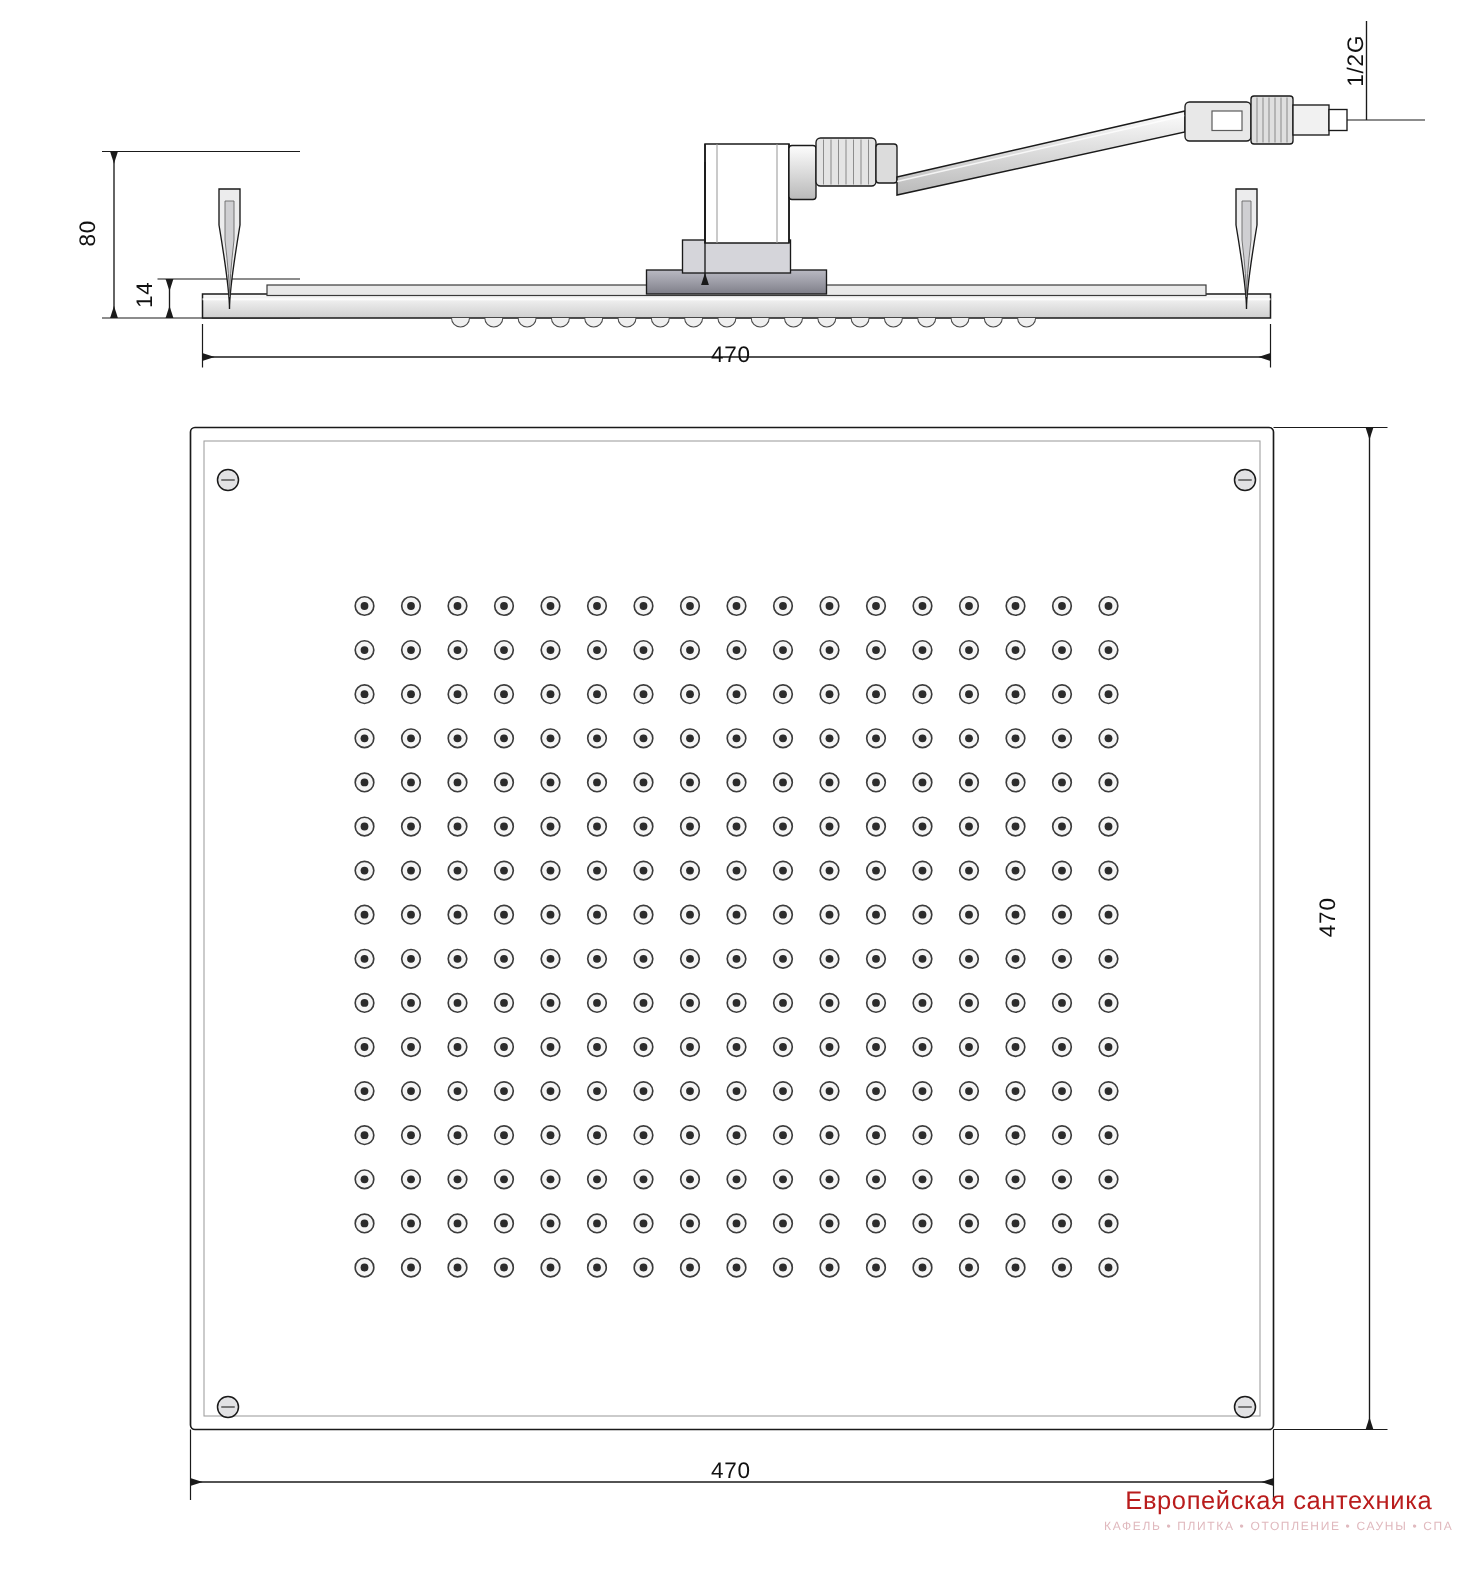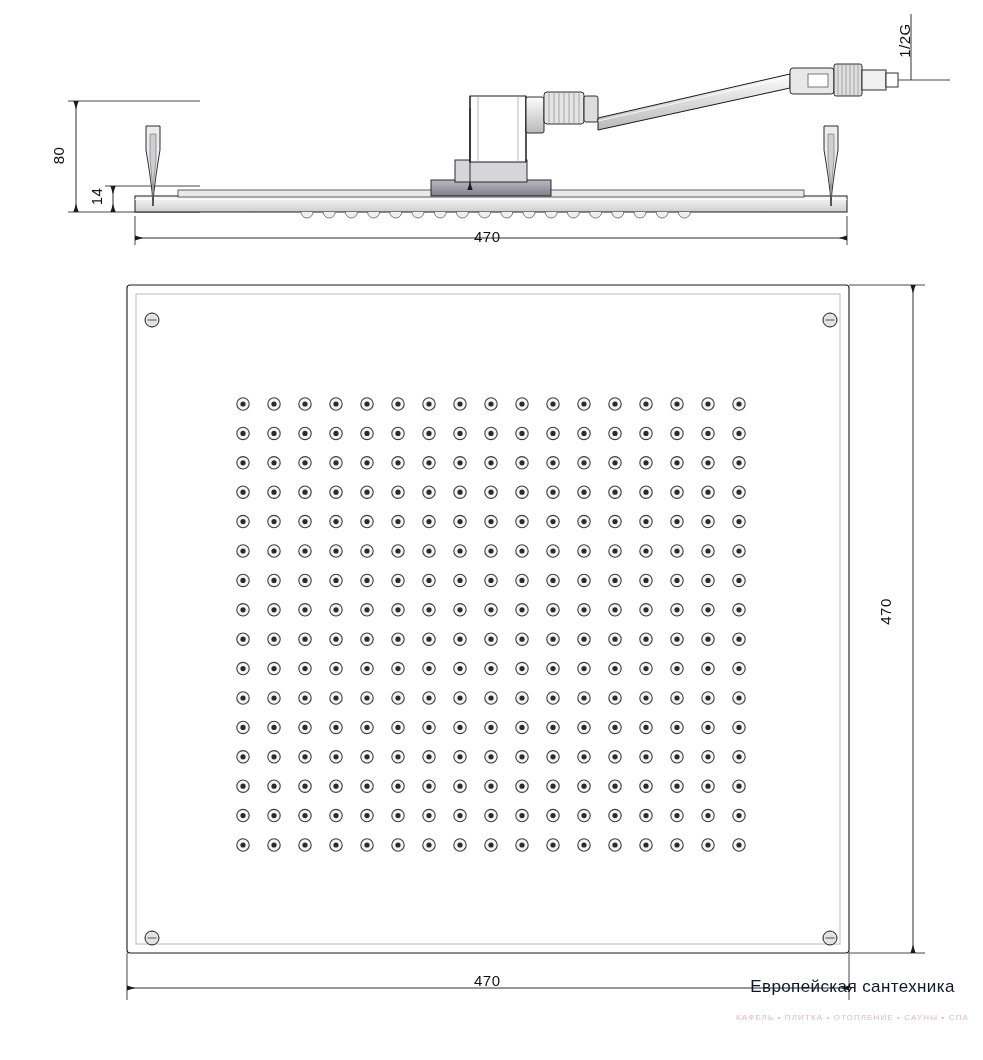--- a/index.html
+++ b/index.html
@@ -41,28 +41,28 @@
   .watermark {
     position: absolute;
     right: 14px;
     bottom: 38px;
     text-align: center;
     color: #d9b3b8;
     pointer-events: none;
   }
   .watermark .wm-main {
     font-size: 17px;
-    color: #0f172a;
+    color: #b91c1c;
     letter-spacing: 0.4px;
   }
   .watermark .wm-sub {
     font-size: 8px;
     color: #e0b9be;
     letter-spacing: 1.1px;
-    margin-top: 16px;
+    margin-top: 2px;
   }
 </style>
 </head>
 <body>
 
 <div class="stage">
 
   <svg class="drawing" viewBox="0 0 983 1060">
     <defs>
       <marker id="arrOut" markerWidth="9" markerHeight="7" refX="9" refY="3.5" orient="auto">

